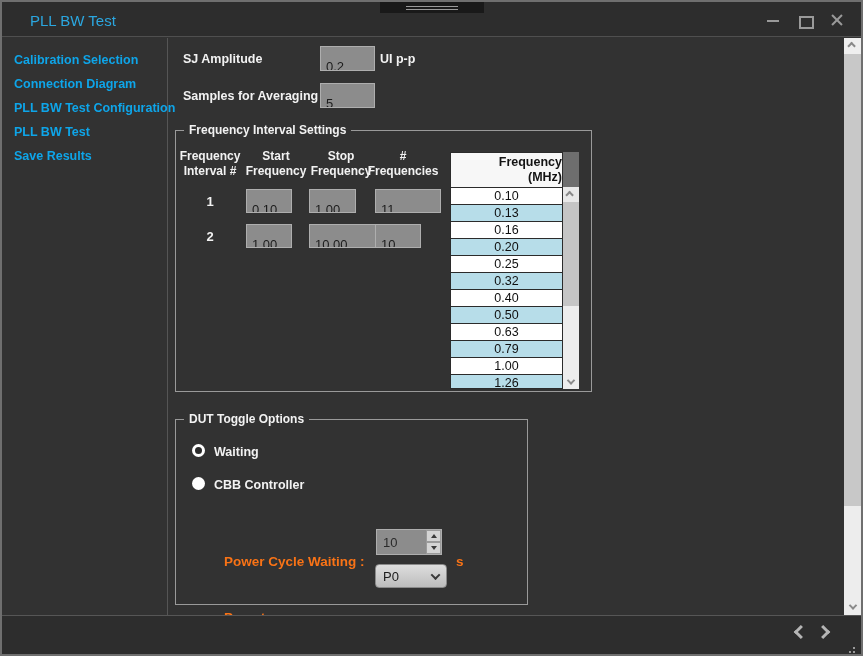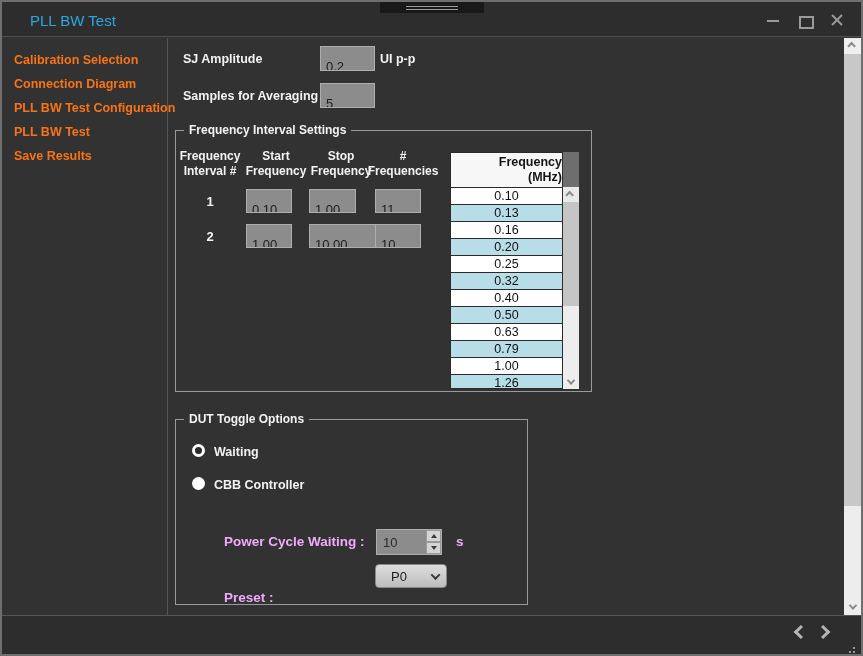--- a/index.html
+++ b/index.html
@@ -35,24 +35,24 @@
   .icon-close::before { transform:rotate(45deg); }
   .icon-close::after  { transform:rotate(-45deg); }
 
   
   .sidebar {
     position:absolute; left:0; top:36px; width:166px; height:577px;
     border-right:1px solid #555; padding-top:10px;
   }
   .nav-item {
     height:24px; line-height:24px; padding-left:12px;
-    color:#f97316; font-size:12.5px; font-weight:600; cursor:pointer;
+    color:#0ea5e9; font-size:12.5px; font-weight:600; cursor:pointer;
     white-space:nowrap;
   }
-  .nav-item.active { color:#f97316; }
+  .nav-item.active { color:#0ea5e9; }
 
   
   .main { position:absolute; left:167px; top:36px; width:677px; height:577px; }
 
   .lbl { position:absolute; color:#f2f2f2; font-size:12.5px; font-weight:600; white-space:nowrap; }
 
   .gray-input {
     position:absolute; background:#8c8c8c; border:1px solid #aeaeae;
     color:#1c1c1c; font-size:13px; font-family:"Liberation Sans", sans-serif;
     padding:16px 0 0 5px; outline:none;
@@ -93,40 +93,40 @@
   .chev { display:inline-block; width:6px; height:6px; border-left:2px solid #8a8a8a; border-bottom:2px solid #8a8a8a; }
   .chev.up   { transform:rotate(135deg) translate(1px,1px); }
   .chev.down { transform:rotate(-45deg) translate(1px,-1px); }
 
   
   .radio { position:absolute; width:13px; height:13px; border-radius:50%; cursor:pointer; }
   .radio.selected { border:3.5px solid #ffffff; background:#2b2b2b; }
   .radio.unselected { background:#ffffff; }
   .radio-label { position:absolute; color:#f2f2f2; font-size:12.5px; font-weight:600; cursor:pointer; white-space:nowrap; }
 
-  .big-lbl { position:absolute; color:#f0abfc; font-size:13.5px; font-weight:600; white-space:nowrap; }
+  .big-lbl { position:absolute; color:#f97316; font-size:13.5px; font-weight:600; white-space:nowrap;margin-top:20px; }
 
   
   .spinner { position:absolute; width:66px; height:26px; border:1px solid #aeaeae; background:#8c8c8c; }
   .spinner input {
     position:absolute; left:0; top:0; width:50px; height:24px; border:none; background:transparent;
     color:#2b2b2b; font-size:13px; padding-left:6px; font-family:"Liberation Sans", sans-serif; outline:none;
   }
   .spin-btns { position:absolute; right:0; top:0; width:15px; height:24px; display:flex; flex-direction:column; }
   .spin-btn { flex:1; background:#d4d4d4; border:1px solid #9a9a9a; display:flex; align-items:center; justify-content:center; cursor:pointer; }
   .tri-up   { width:0; height:0; border-left:3.5px solid transparent; border-right:3.5px solid transparent; border-bottom:4.5px solid #3a3a3a; }
   .tri-down { width:0; height:0; border-left:3.5px solid transparent; border-right:3.5px solid transparent; border-top:4.5px solid #3a3a3a; }
 
   
   .dropdown {
     position:absolute; width:72px; height:24px; border:1px solid #8a8a8a; border-radius:4px;
     background:linear-gradient(#dedede,#bdbdbd); cursor:pointer;
     display:flex; align-items:center;
   }
-  .dropdown .dd-value { color:#1c1c1c; font-size:13px; padding-left:15px; flex:1; }
+  .dropdown .dd-value { color:#1c1c1c; font-size:13px; padding-left:7px; flex:1; }
   .dropdown .dd-chev { margin-right:7px; width:7px; height:7px; border-left:2px solid #3a3a3a; border-bottom:2px solid #3a3a3a; transform:rotate(-45deg) translate(1px,-1px); }
 
   
   .main-scroll { position:absolute; right:0; top:36px; width:17px; height:577px; background:#ededed; }
   .main-scroll .up-btn { position:absolute; top:0; left:0; right:0; height:16px; background:#efefef; display:flex; align-items:center; justify-content:center; }
   .main-scroll .thumb  { position:absolute; top:16px; left:0; right:0; height:452px; background:#c8c8c8; }
   .main-scroll .down-btn { position:absolute; bottom:0; left:0; right:0; height:16px; display:flex; align-items:center; justify-content:center; }
 
   
   .bottombar {
@@ -181,21 +181,21 @@
     </div>
 
     <div class="col-header" style="left:8px;  top:111px; width:66px;">Frequency Interval #</div>
     <div class="col-header" style="left:74px; top:111px; width:66px;">Start Frequency</div>
     <div class="col-header" style="left:139px; top:111px; width:66px;">Stop Frequency</div>
     <div class="col-header" style="left:198px; top:111px; width:72px;"># Frequencies</div>
 
     <div class="row-num" style="left:8px; top:156px; width:66px;">1</div>
     <input class="gray-input" style="left: 77px; top: 151px; width: 46px; height: 24px;" value="0.10">
     <input class="gray-input" style="left: 140px; top: 151px; width: 47px; height: 24px;" value="1.00">
-    <input class="gray-input" style="left: 206px; top: 151px; width: 46px; height: 24px;" value="11">
+    <input class="gray-input" style="left: 206px; top: 151px; width: 66px; height: 24px;" value="11">
 
     <div class="row-num" style="left:8px; top:191px; width:66px;">2</div>
     <input class="gray-input" style="left: 77px; top: 186px; width: 46px; height: 24px;" value="1.00">
     <input class="gray-input" style="left: 140px; top: 186px; width: 69px; height: 24px;" value="10.00">
     <input class="gray-input" style="left: 206px; top: 186px; width: 46px; height: 24px;" value="10">
 
     <div class="freq-table">
       <div class="freq-head">
         <span>Frequency</span>
         <span>(MHz)</span>

